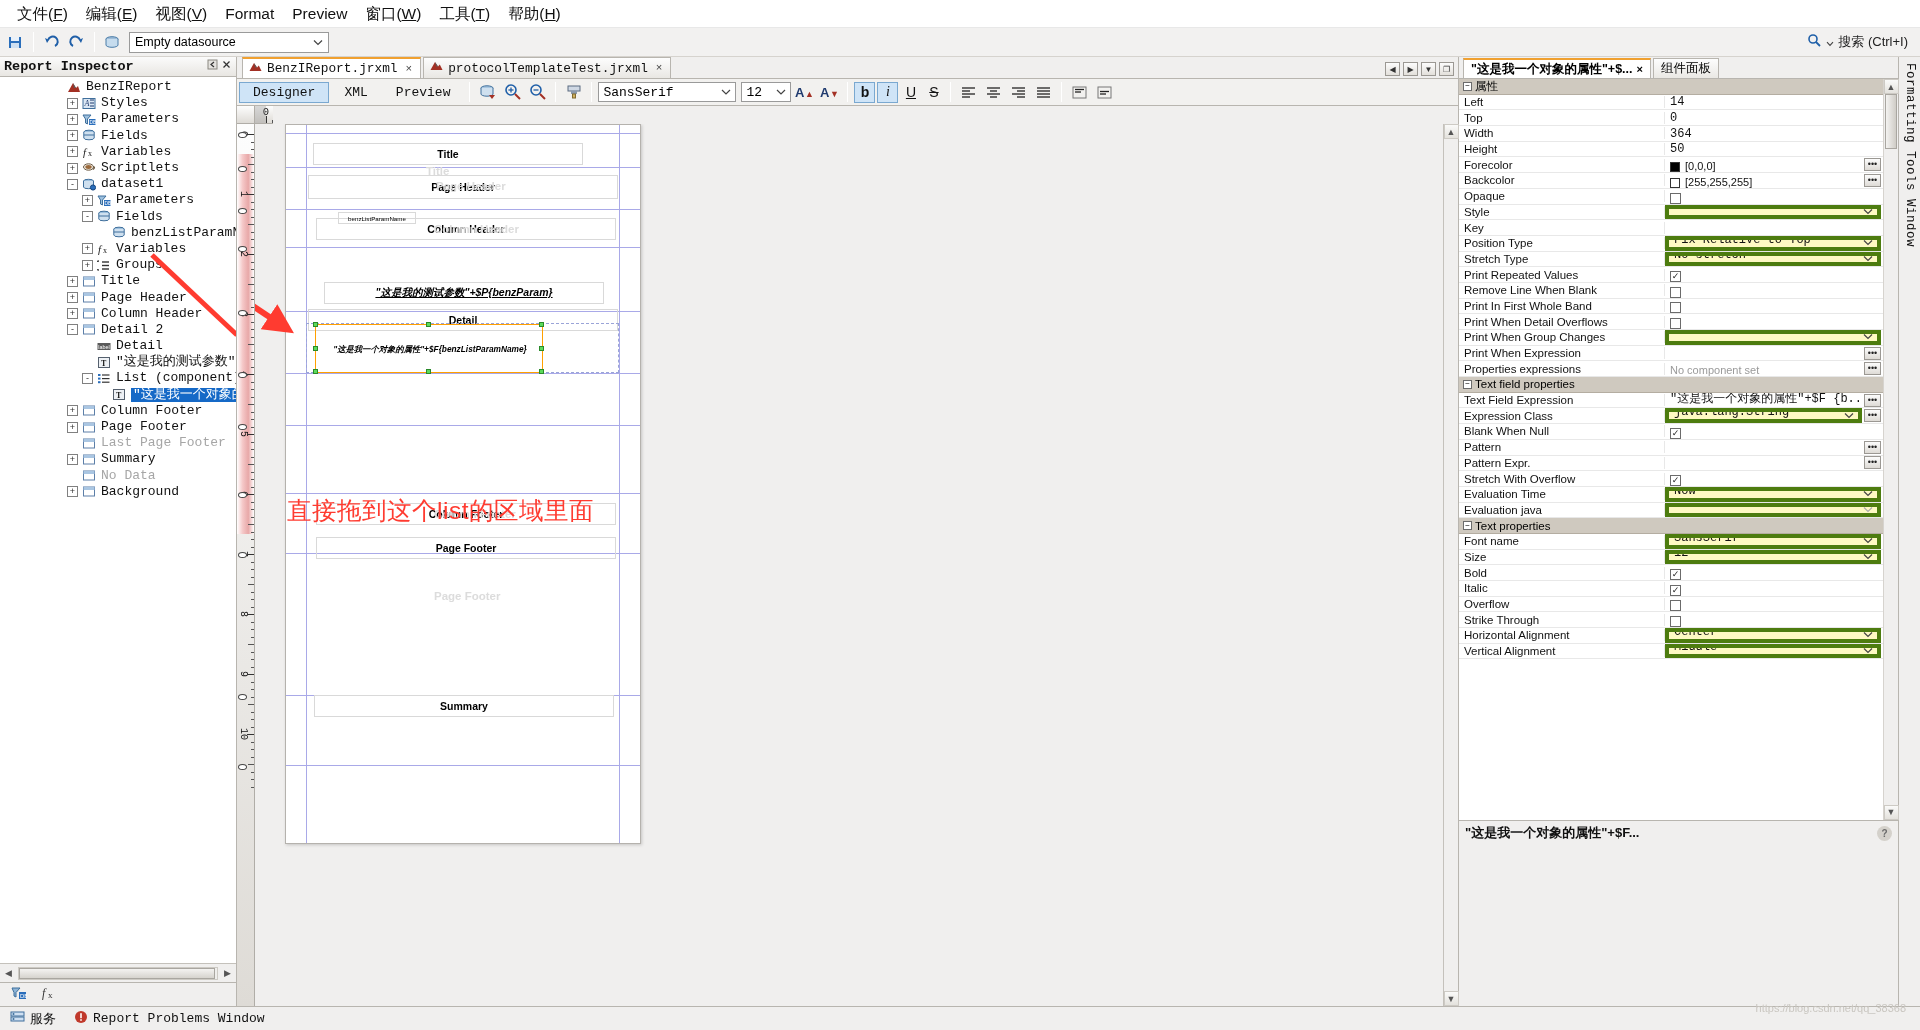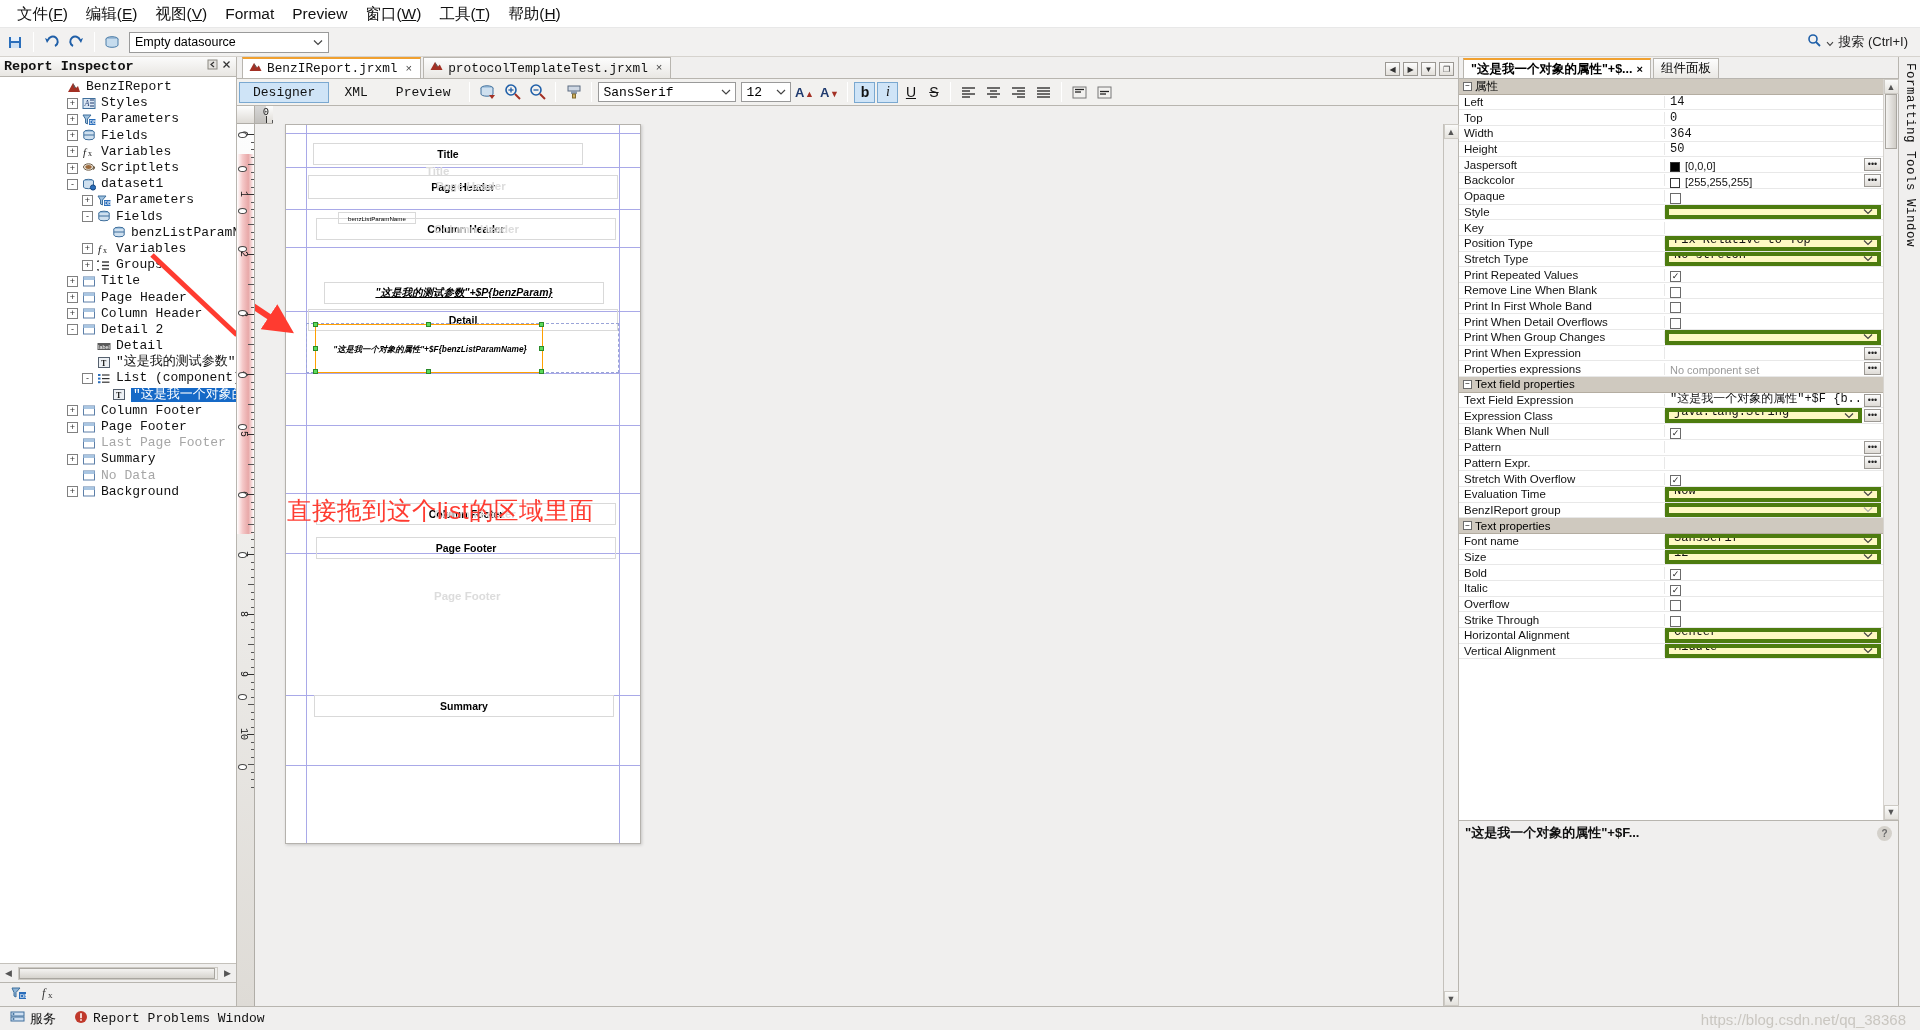--- a/index.html
+++ b/index.html
@@ -596,22 +596,22 @@
     display:flex; align-items:center;
     gap: 18px;
     padding-left: 10px;
     font-family: "Liberation Mono", monospace;
     font-size: 13px;
     color: #111;
     position: relative;
   }
   .statusbar .si { display:flex;align-items:center;gap:5px; }
   .watermark {
-    position:absolute; right: 14px; bottom: 2px;
-    color: #c9c6c0; font-size: 15px;
+    position:absolute; right: 14px; bottom: 16px;
+    color: #c9c6c0; font-size: 11px;
     font-family: "Liberation Sans", sans-serif;
     margin-top: 30px;
   }
 </style>
 </head>
 <body>
 
 <div id="app">
 
 
@@ -1393,21 +1393,21 @@
                 <span>364</span>
               </div>
             </div>
             <div class="prow">
               <div class="pname">Height</div>
               <div class="pval">
                 <span>50</span>
               </div>
             </div>
             <div class="prow">
-              <div class="pname">Jaspersoft</div>
+              <div class="pname">Forecolor</div>
               <div class="pval plain">
                 <span class="swatch" style="background: rgb(0, 0, 0);"></span>
                 <span style="font-family: &quot;Liberation Sans&quot;, sans-serif; font-size: 11px;">[0,0,0]</span>
               </div>
               <div class="ellipsis-btn">•••</div>
             </div>
             <div class="prow">
               <div class="pname">Backcolor</div>
               <div class="pval plain">
                 <span class="swatch" style="background: rgb(255, 255, 255);"></span>
@@ -1551,21 +1551,21 @@
             <div class="prow">
               <div class="pname">Evaluation Time</div>
               <div class="pval combo">
                 <span>Now</span>
                 <span class="cbarrow"><svg width="10" height="7" viewBox="0 0 10 7">
                     <path d="M1 1.5 L5 5.5 L9 1.5" fill="none" stroke="#444" stroke-width="1.2"></path>
                   </svg></span>
               </div>
             </div>
             <div class="prow">
-              <div class="pname">BenzIReport group</div>
+              <div class="pname">Evaluation java</div>
               <div class="pval combo disabled">
                 <span></span>
                 <span class="cbarrow"><svg width="10" height="7" viewBox="0 0 10 7">
                     <path d="M1 1.5 L5 5.5 L9 1.5" fill="none" stroke="#aaa" stroke-width="1.2"></path>
                   </svg></span>
               </div>
             </div>
             <div class="prow group">
               <span style="width: 9px; height: 9px; border: 1px solid rgb(107, 107, 107); display: inline-flex; align-items: center; justify-content: center; font-size: 8px; line-height: 1; background: rgb(255, 255, 255);">−</span>
               <span>Text properties</span>

